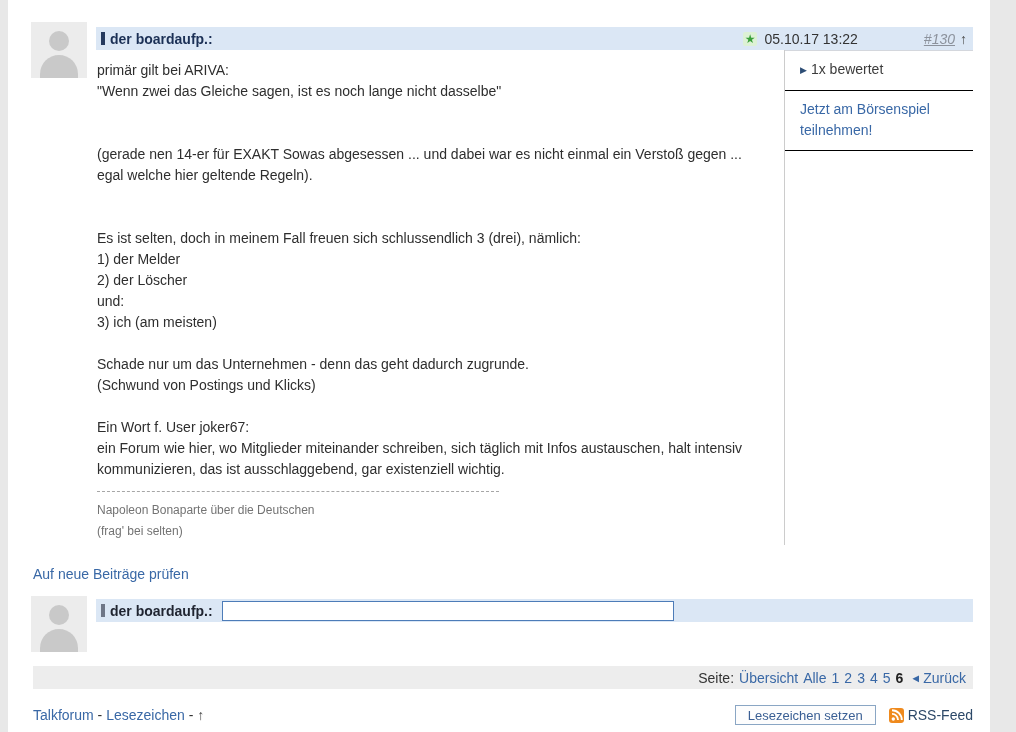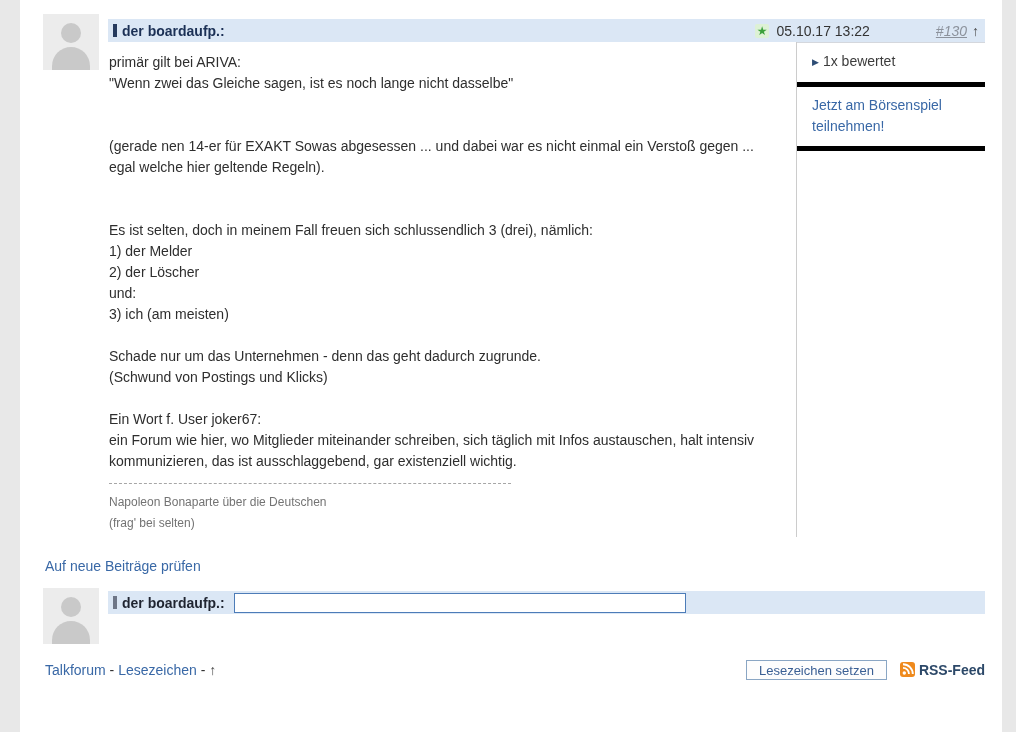--- a/index.html
+++ b/index.html
@@ -4,23 +4,23 @@
 <style>
   * { margin:0; padding:0; box-sizing:border-box; }
   html,body { width:1016px; height:732px; }
   body {
     background:#e8e8e8;
     font-family:"Liberation Sans","DejaVu Sans",sans-serif;
     font-size:14px; color:#2e2e2e;
     overflow:hidden;
   }
   .page {
-    margin-left:20px; width:982px; height:732px;
+    margin-left:8px; width:982px; height:732px;
     background:#ffffff;
-    padding:0 17px 0 23px;
+    padding:8px 17px 0 23px;
   }
   
   .post-row { display:flex; padding-top:14px; }
   .avatar {
     width:56px; height:56px; background:#ececec;
     position:relative; overflow:hidden; flex:0 0 56px;
   }
   .avatar .head {
     position:absolute; left:18px; top:9px; width:20px; height:20px;
     border-radius:50%; background:#c9c9c9;
@@ -57,21 +57,21 @@
   .post-body-col { flex:1; border-right:1px solid #cccccc; padding:10px 20px 0 1px; }
   .post-body {
     white-space:pre-wrap; line-height:21px; color:#2e2e2e; max-width:655px;
   }
   .sig { margin-top:11px; }
   .sig-dashes { width:402px; border-top:1px dashed #a6a6a6; height:1px; margin:6px 0 8px 0; }
   .sig-line { color:#737373; font-size:12px; line-height:21px; }
   
   .sidebar { width:188px; flex:0 0 188px; border-top:1px solid #d4d7dd; }
   .sb-item {
-    border-bottom:5px solid #000000; padding:8px 10px 9px 15px;
+    border-bottom:1px solid #000000; padding:8px 10px 9px 15px;
     line-height:21px;
   }
   .sb-marker { color:#2d4d75; font-size:9px; vertical-align:1px; margin-right:4px; }
   .sb-rating-label { color:#3c3c3c; }
   a.link, .link { color:#3968a6; text-decoration:none; cursor:pointer; }
   
   .check-new { margin:21px 0 0 2px; }
   .reply-row { display:flex; margin-top:14px; }
   .reply-main { flex:1; margin-left:9px; }
   .reply-bar {
@@ -103,21 +103,21 @@
     margin-top:16px; display:flex; align-items:center;
   }
   .crumbs { color:#333; margin-left:2px; }
   .crumbs .sep { color:#333; }
   .footer-spacer { flex:1; }
   .bookmark-btn {
     background:#fdfdfd; border:1px solid #8aa6c4; color:#3a5f94;
     font-family:"Liberation Sans","DejaVu Sans",sans-serif; font-size:13px;
     height:20px; padding:0 12px; margin-right:13px; cursor:pointer;
   }
-  .rss-wrap { display:flex; align-items:flex-start;font-weight:bold; }
+  .rss-wrap { display:flex; align-items:flex-end; }
   .rss-icon { margin-right:4px; display:block; }
   .rss-label { color:#2c4868; }
 </style>
 </head>
 <body>
 
 <div class="page">
 
   <div class="post-row">
     <div class="avatar">
@@ -183,20 +183,33 @@
     </div>
     <div class="reply-main">
       <div class="reply-bar">
         <span class="reply-marker"></span>
         <span class="reply-author">der boardaufp.:</span>
         <input class="reply-input" type="text" style="">
       </div>
     </div>
   </div>
 
+  <div class="pagination">
+    <span class="pg-label">Seite:</span>
+    <a class="link pg-link">Übersicht</a>
+    <a class="link pg-link">Alle</a>
+    <a class="link pg-link">1</a>
+    <a class="link pg-link">2</a>
+    <a class="link pg-link">3</a>
+    <a class="link pg-link">4</a>
+    <a class="link pg-link">5</a>
+    <span class="pg-current">6</span>
+    <a class="link pg-back-arrow">◄</a>
+    <a class="link">Zurück</a>
+  </div>
 
   <div class="footer-row">
     <span class="crumbs">
       <a class="link">Talkforum</a>
       <span class="sep">-</span>
       <a class="link">Lesezeichen</a>
       <span class="sep">-</span>
       <a class="up-arrow">↑</a>
     </span>
     <span class="footer-spacer"></span>

